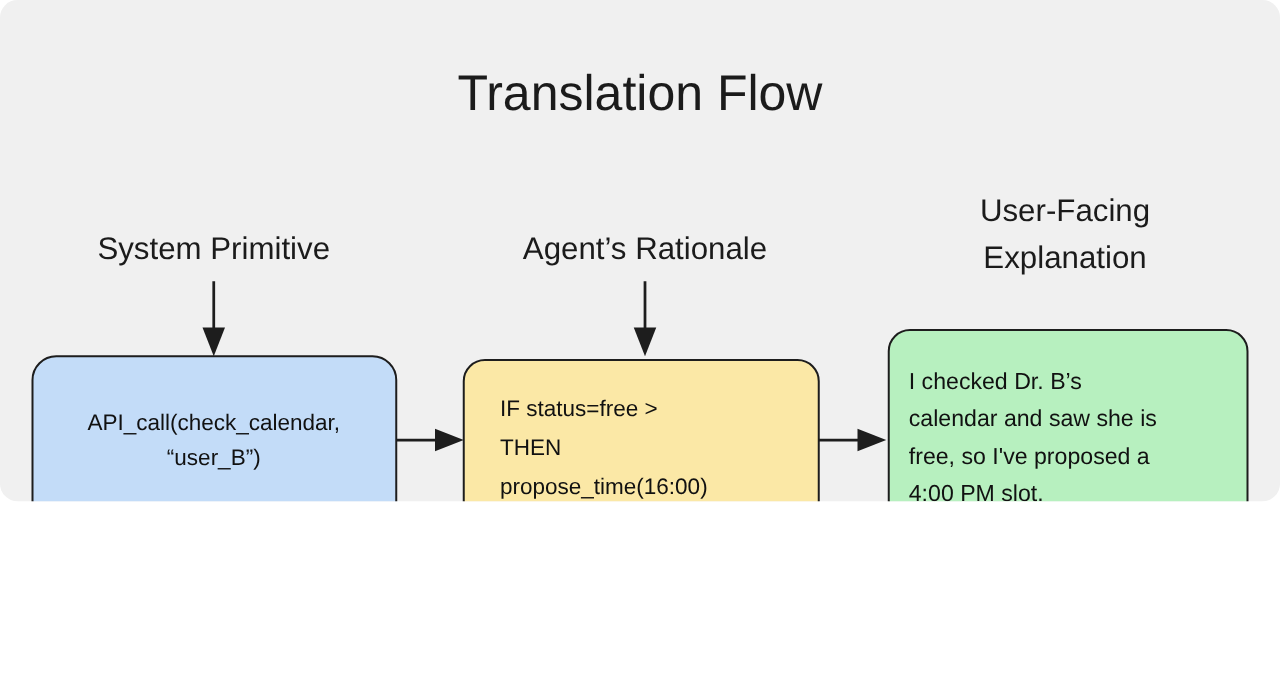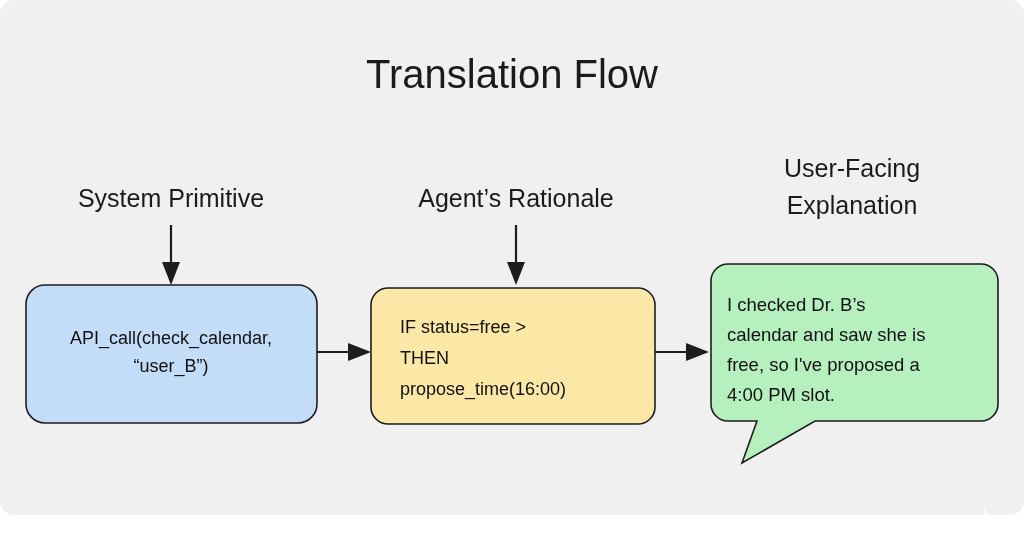--- a/index.html
+++ b/index.html
@@ -10,21 +10,21 @@
   }
   body {
     width: 1024px;
     height: 559px;
     overflow: hidden;
     font-family: "Liberation Sans", sans-serif;
   }
   #canvas {
     position: relative;
     width: 1024px;
-    height: 515px;
+    height: 401px;
     background: #f0f0f0;
     border-radius: 14px;
     overflow: hidden;
   }
   #diagram {
     position: absolute;
     left: 0;
     top: 0;
     width: 1024px;
     height: 559px;

